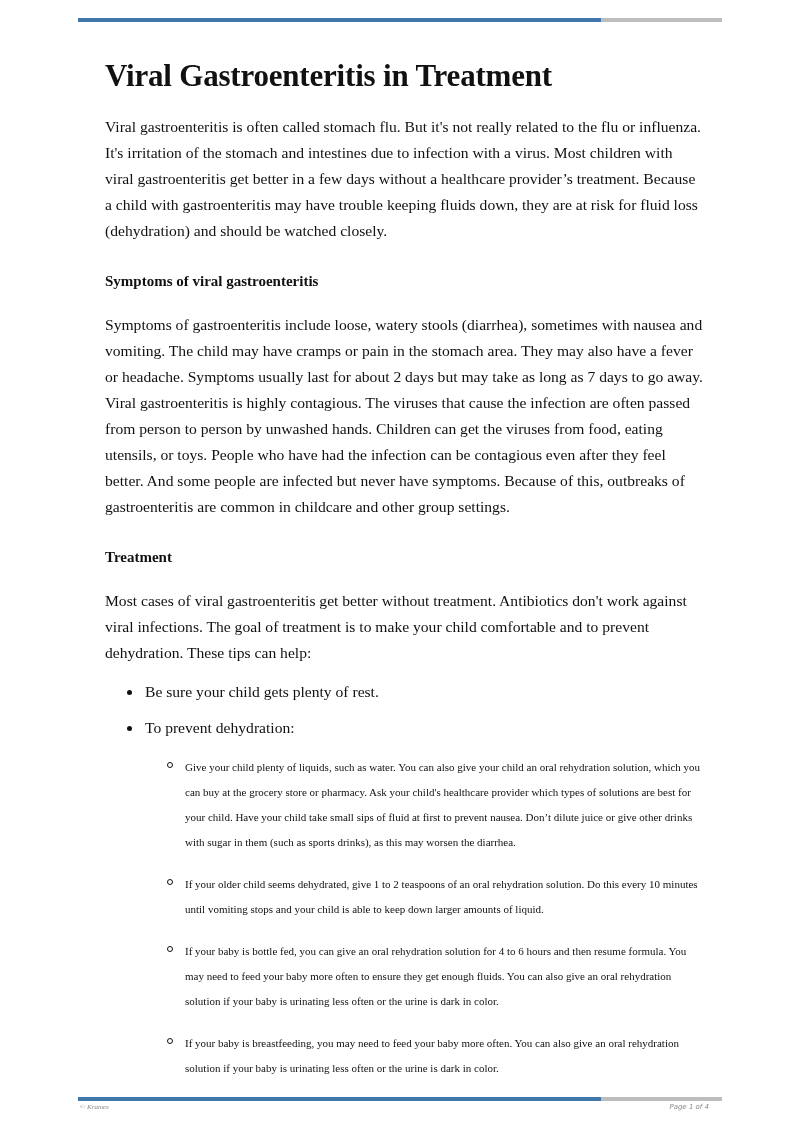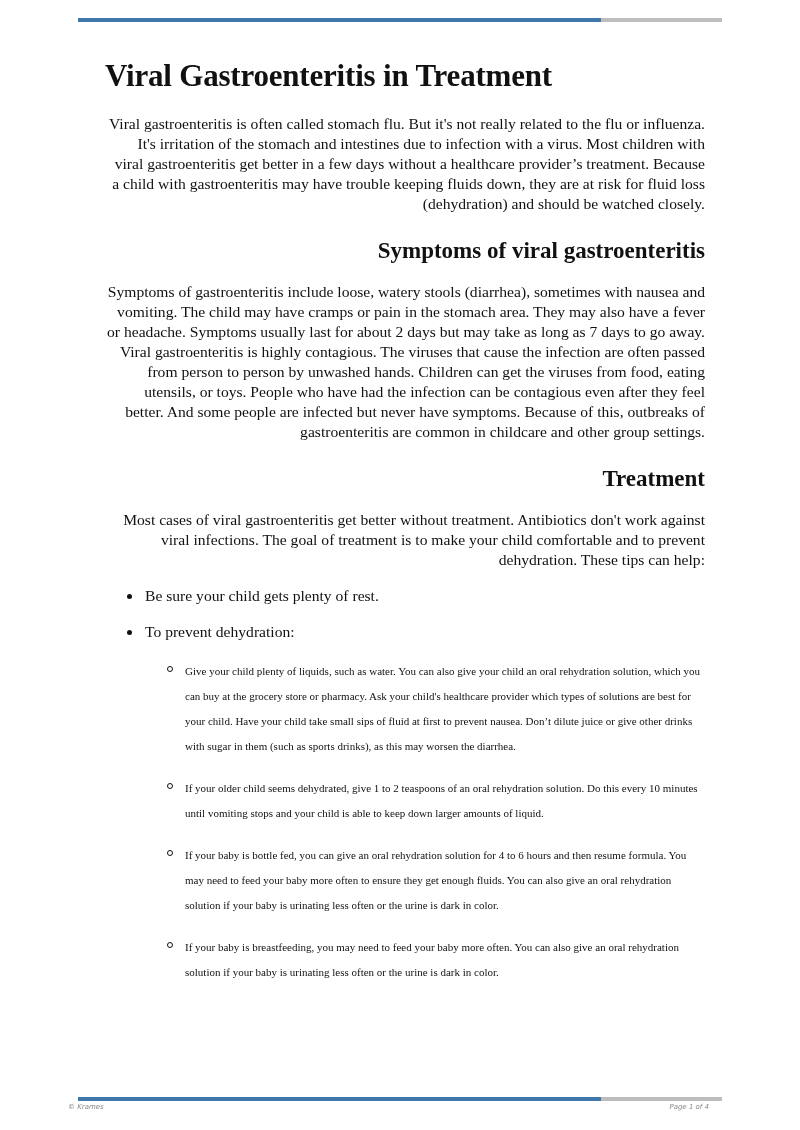--- a/index.html
+++ b/index.html
@@ -4,30 +4,30 @@
 <style>
   html, body { margin: 0; padding: 0; background: #ffffff; }
   body { width: 800px; height: 1130px; position: relative; overflow: hidden; font-family: "Liberation Serif", serif; color: #111; }
   .bar { position: absolute; left: 78px; width: 644px; height: 4px; display: flex; }
   .bar .blue { width: 523px; background: #3f78a8; height: 100%; }
   .bar .gray { flex: 1; background: #bdbdbd; height: 100%; }
   #top-bar { top: 18px; }
   #bottom-bar { top: 1097px; height: 4px; }
   .content { position: absolute; left: 105px; top: 56px; width: 600px; }
   h1 { font-size: 31px; font-weight: bold; margin: 0 0 18px 0; line-height: 40px; letter-spacing: -0.2px; }
-  h2 { font-size: 23px; font-weight: bold; margin: 22px 0 16px 0; line-height: 30px; text-align: right; }
-  p { font-size: 15.6px; line-height: 20px; margin: 0; text-align: right; }
+  h2 { font-size: 15px; font-weight: bold; margin: 22px 0 16px 0; line-height: 30px; }
+  p { font-size: 15.6px; line-height: 26px; margin: 0; }
   ul.l1 { list-style: none; margin: 16px 0 0 0; padding: 0 0 0 22px; }
   ul.l1 > li { position: relative; padding-left: 18px; font-size: 15.6px; line-height: 19.3px; margin-bottom: 17px; }
   ul.l1 > li > .bullet { position: absolute; left: 0; top: 8px; width: 5px; height: 5px; border-radius: 50%; background: #111; }
   ul.l2 { list-style: none; margin: 17px 0 0 0; padding: 0 0 0 22px; }
   ul.l2 > li { position: relative; padding-left: 18px; font-size: 11px; line-height: 25px; margin-bottom: 17px; }
   ul.l2 > li > .bullet { position: absolute; left: 0; top: 7px; width: 4px; height: 4px; border-radius: 50%; border: 1.2px solid #111; background: #fff; }
   .footer-left, .footer-right { position: absolute; top: 1103px; font-family: "DejaVu Sans", sans-serif; font-style: italic; font-size: 7px; color: #888; }
-  .footer-left { left: 68px; }
+  .footer-left { left: 80px; font-family: Liberation Serif, serif; }
   .footer-right { right: 91px; text-align: right; }
 </style>
 </head>
 <body>
 
 <div class="bar" id="top-bar">
   <div class="blue" style="background: rgb(63, 120, 168);"></div>
   <div class="gray" style="background: rgb(189, 189, 189);"></div>
 </div>
 

